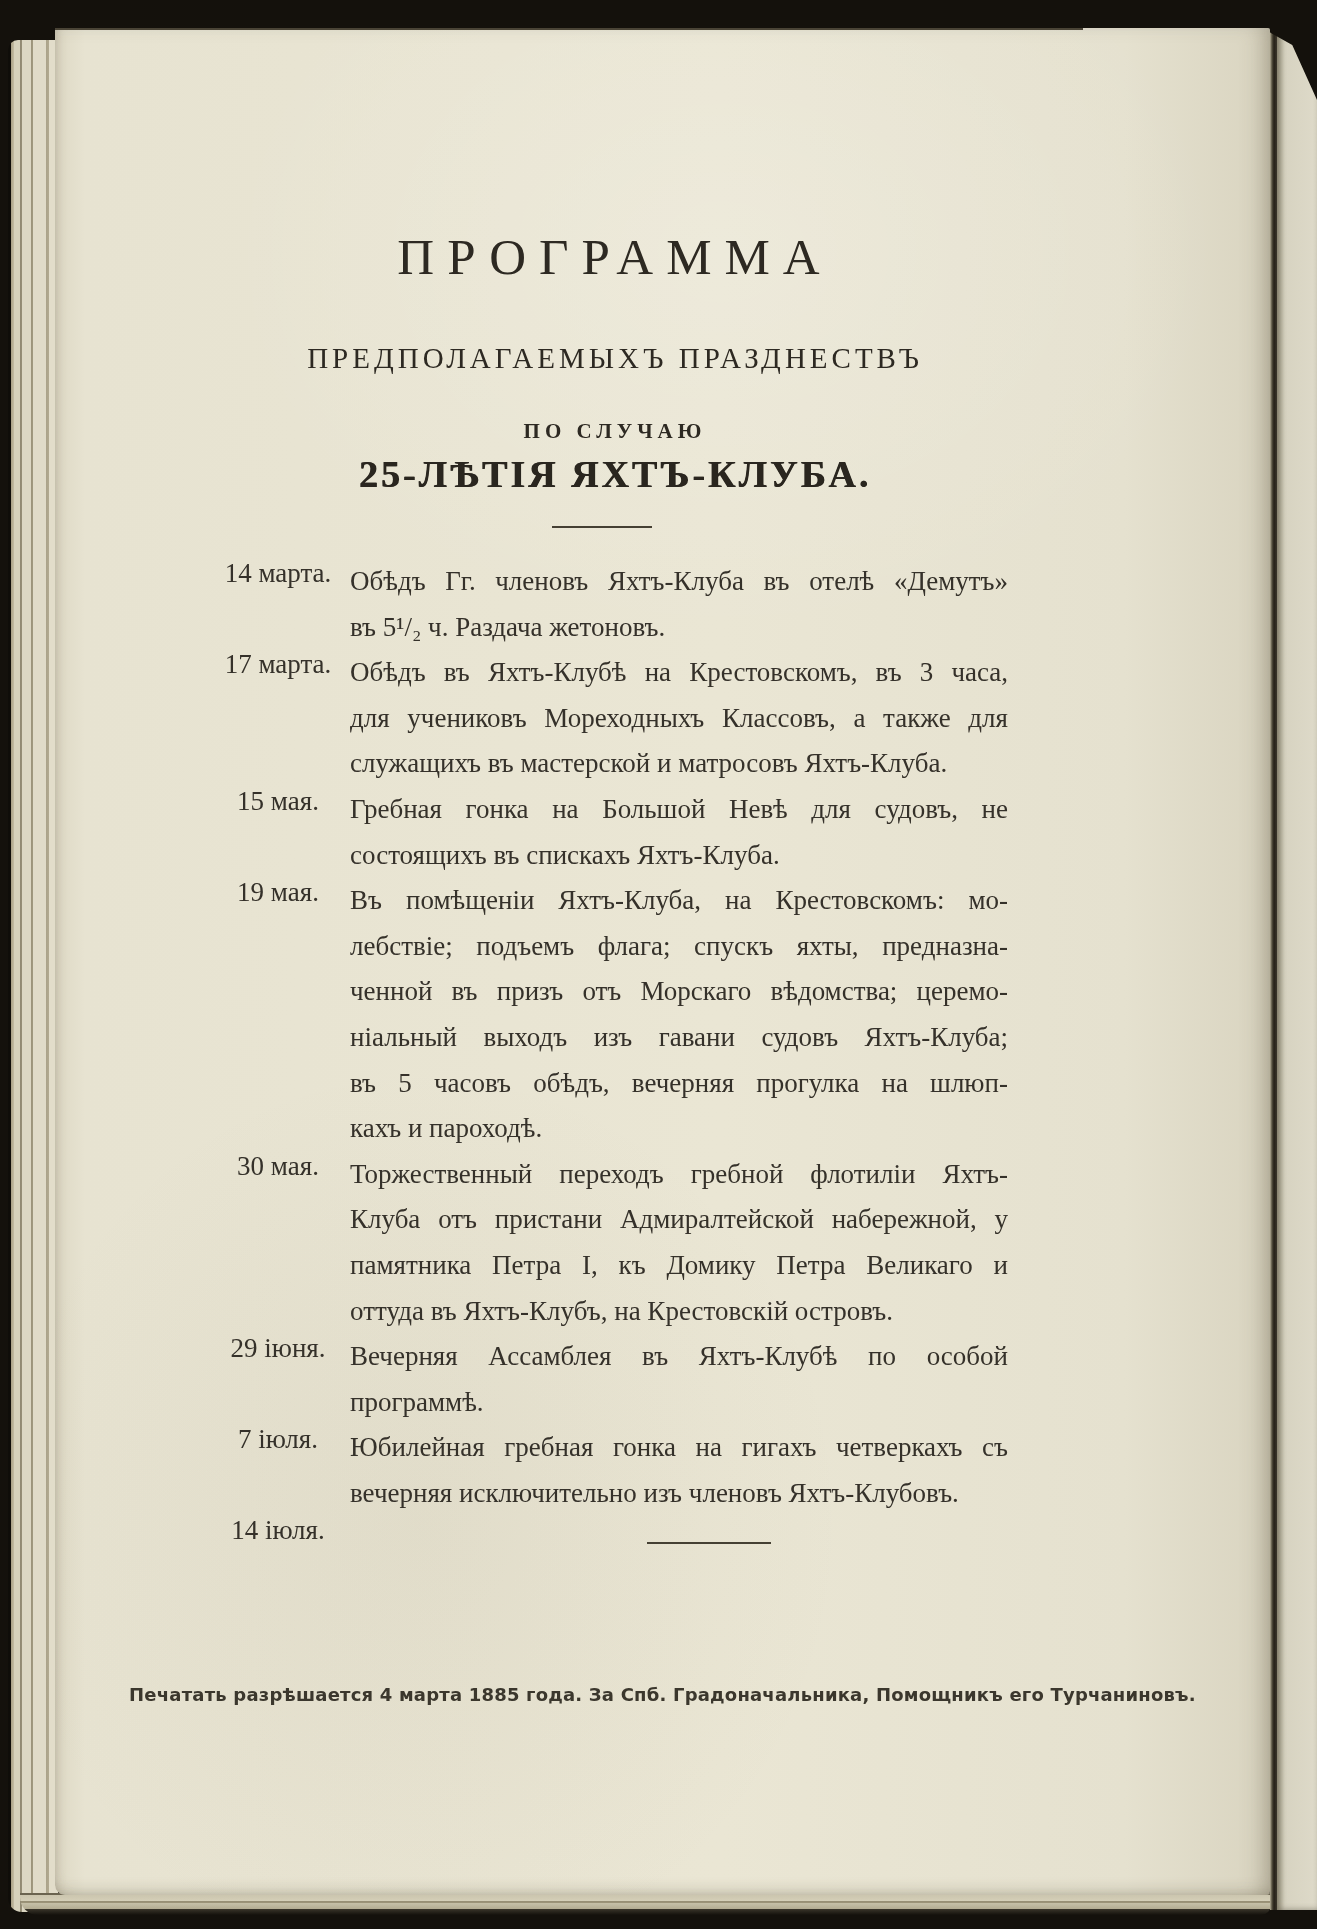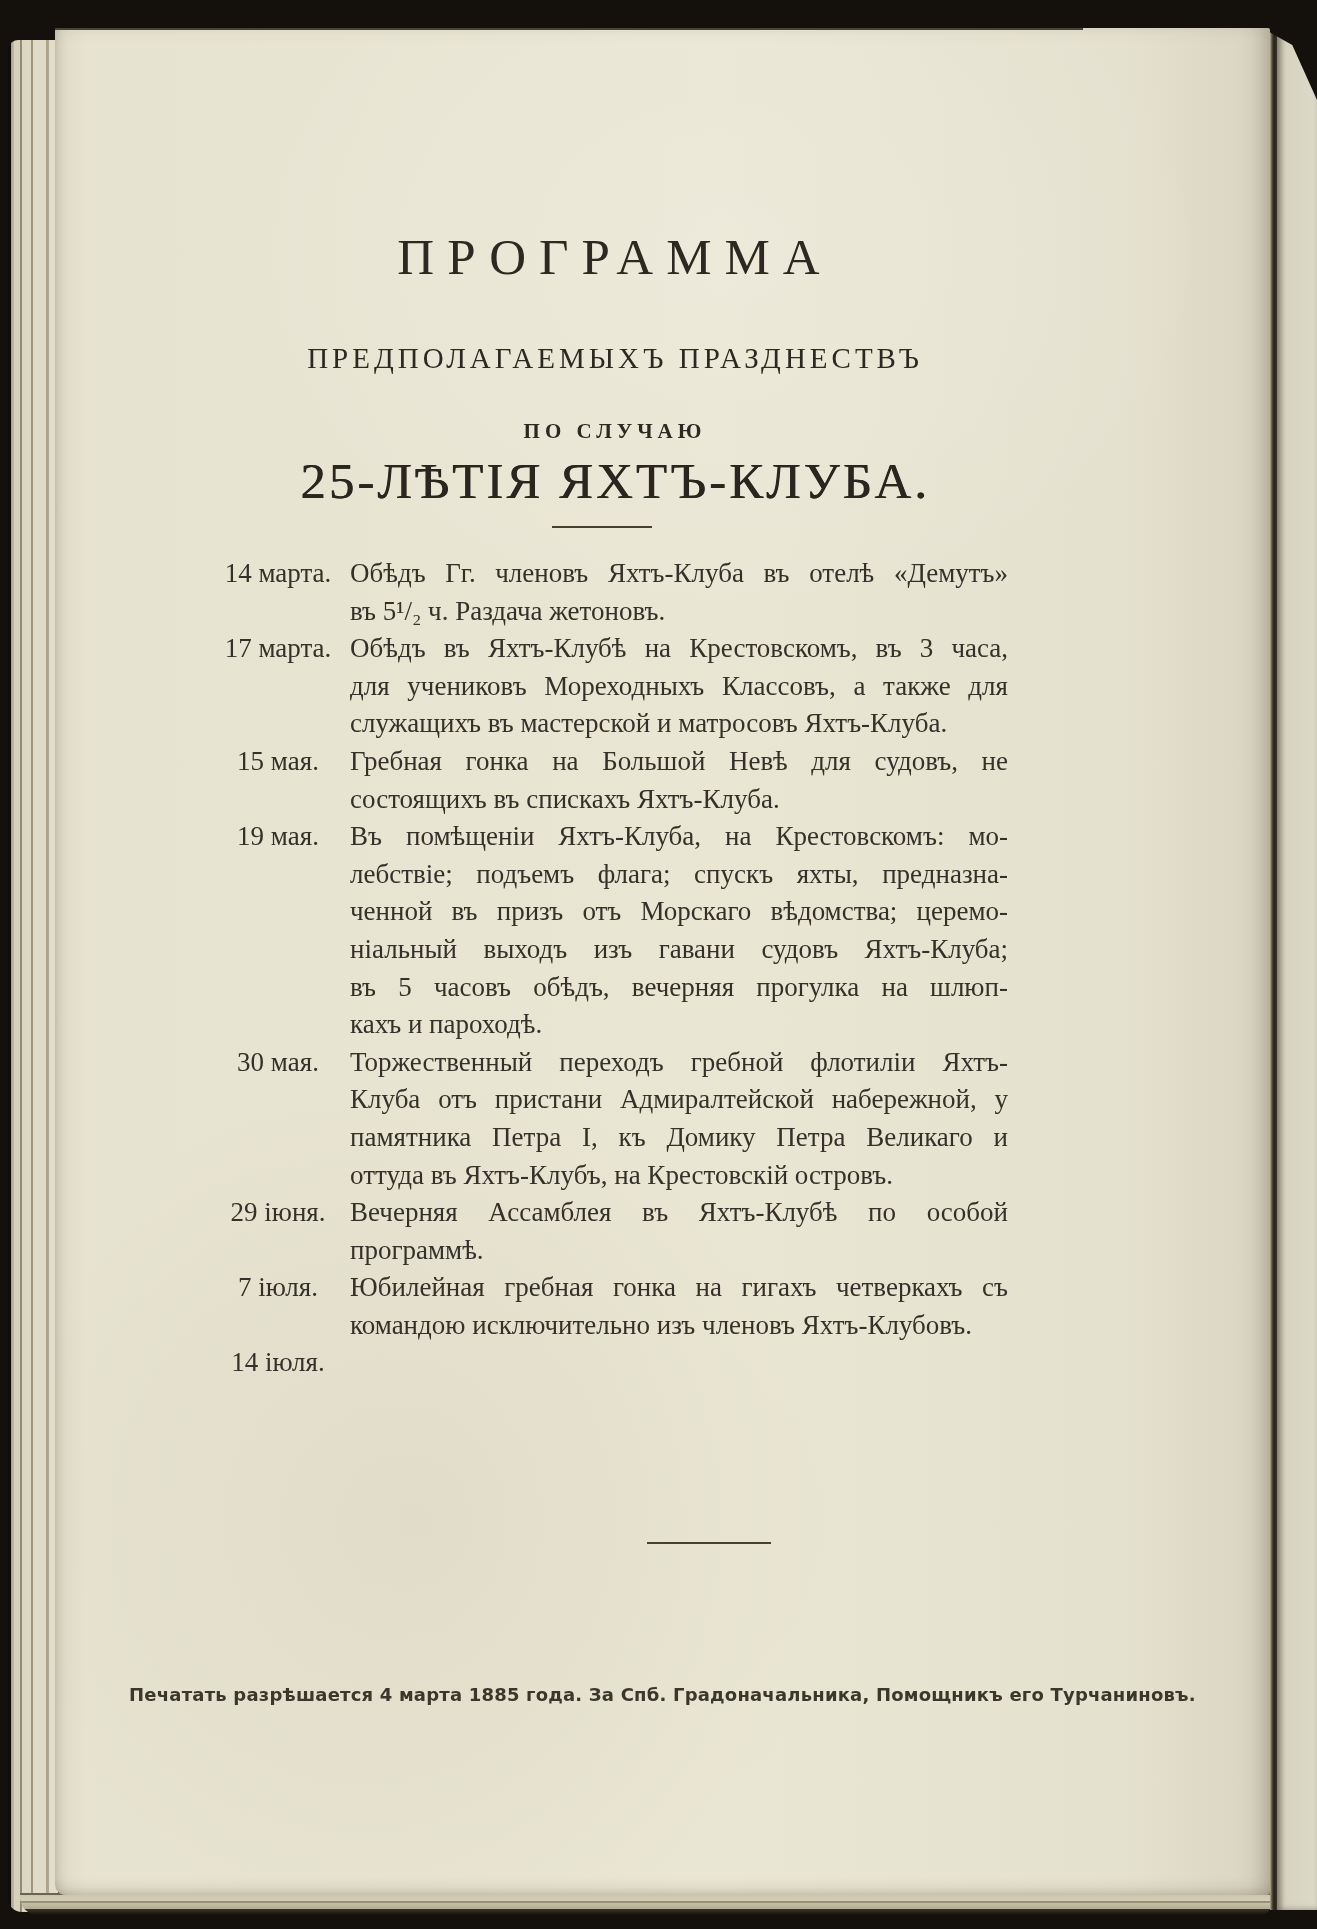--- a/index.html
+++ b/index.html
@@ -65,35 +65,35 @@
       inset 0 -10px 16px -8px rgba(90,80,60,.22),
       inset 0 6px 10px -5px rgba(255,255,255,.25);
     border-radius:2px 2px 4px 10px;
     color:#36322a;
   }
   .h{position:absolute;left:165px;width:790px;text-align:center;white-space:nowrap;color:#2d2922;}
   .title{top:200px;font-size:51px;letter-spacing:13px;}
   .subtitle{top:314px;font-size:29px;letter-spacing:4px;}
   .occasion{top:391px;font-size:21px;letter-spacing:5px;font-weight:bold;}
   .anniversary{
-    top:424px;font-size:51px;font-weight:normal;letter-spacing:3px;color:#2a261f;
+    top:424px;font-size:38px;font-weight:bold;letter-spacing:3px;color:#2a261f;
     text-shadow:0.6px 0 0 #2a261f;
   }
   .rule{position:absolute;height:2px;background:#454033;}
   .rule1{top:498px;left:497px;width:100px;}
   .rule2{top:1514px;left:592px;width:124px;}
   .rule-long{top:1580px;left:175px;width:1028px;height:2px;background:#4a4436;}
   .schedule{
     position:absolute;top:527px;left:167px;width:786px;
     font-size:27px;line-height:37.6px;color:#35312a;
   }
   .row{display:flex;}
   .date{flex:0 0 128px;box-sizing:border-box;text-align:center;padding-right:16px;white-space:nowrap;}
   .text{flex:1 1 auto;min-width:0;}
-  .line{white-space:nowrap;}
+  .line{white-space:nowrap;margin-top:8px;}
   .line.j{white-space:normal;text-align:justify;text-align-last:justify;}
   .imprint{
     position:absolute;top:1656px;left:0;width:100%;text-align:center;
     font-family:"DejaVu Sans","Liberation Sans",sans-serif;
     font-size:18px;font-weight:700;letter-spacing:.2px;color:#3b372d;white-space:nowrap;
   }
 </style>
 </head>
 <body>
 
@@ -158,21 +158,21 @@
           <div class="date">29 іюня.</div>
           <div class="text">
             <div class="line j">Вечерняя Ассамблея въ Яхтъ-Клубѣ по особой</div>
             <div class="line">программѣ.</div>
           </div>
         </div>
         <div class="row">
           <div class="date">7 іюля.</div>
           <div class="text">
             <div class="line j">Юбилейная гребная гонка на гигахъ четверкахъ съ</div>
-            <div class="line">командою исключительно изъ членовъ Яхтъ-Клубовъ.</div>
+            <div class="line">вечерняя исключительно изъ членовъ Яхтъ-Клубовъ.</div>
           </div>
         </div>
         <div class="row">
           <div class="date">14 іюля.</div>
         </div>
       </div>
 
     <div class="rule rule2"></div>
     <div class="rule-long"></div>
     <div class="imprint">Печатать разрѣшается 4 марта 1885 года.  За Спб. Градоначальника, Помощникъ его Турчаниновъ.</div>

